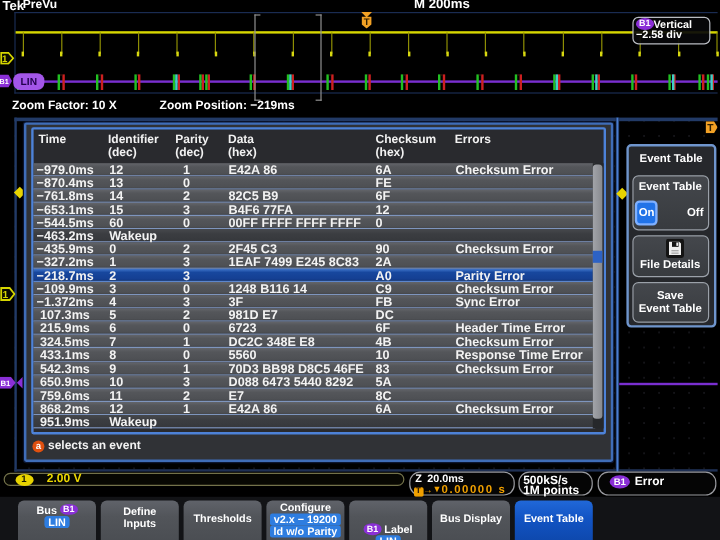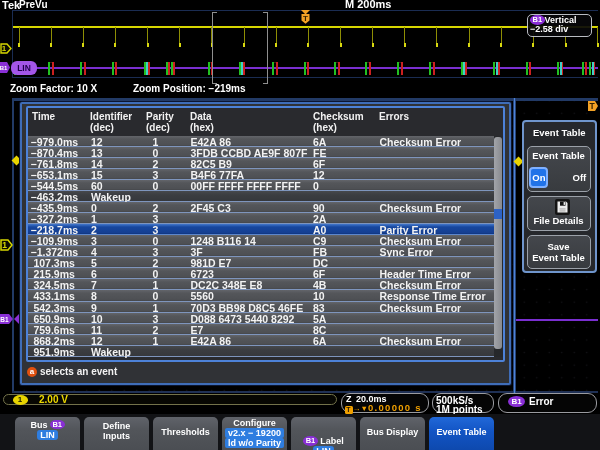--- a/index.html
+++ b/index.html
@@ -217,21 +217,20 @@
     <span class="c" style="left:63px">12</span>
     <span class="c" style="left:124.5px">1</span>
     <span class="c" style="left:162.5px">E42A 86</span>
     <span class="c" style="left:285px">6A</span>
     <span class="c" style="left:351.5px">Checksum Error</span>
   </div>
 <div class="row" style="top:147px;height:11px">
     <span class="c" style="left:2.5px">−870.4ms</span>
     <span class="c" style="left:63px">13</span>
     <span class="c" style="left:124.5px">0</span>
-    <span class="c" style="left:162.5px">3FDB CCBD AE9F 807F</span>
     <span class="c" style="left:285px">FE</span>
   </div>
 <div class="row" style="top:158px;height:11px">
     <span class="c" style="left:2.5px">−761.8ms</span>
     <span class="c" style="left:63px">14</span>
     <span class="c" style="left:124.5px">2</span>
     <span class="c" style="left:162.5px">82C5 B9</span>
     <span class="c" style="left:285px">6F</span>
   </div>
 <div class="row" style="top:169px;height:11px">
@@ -257,20 +256,21 @@
     <span class="c" style="left:63px">0</span>
     <span class="c" style="left:124.5px">2</span>
     <span class="c" style="left:162.5px">2F45 C3</span>
     <span class="c" style="left:285px">90</span>
     <span class="c" style="left:351.5px">Checksum Error</span>
   </div>
 <div class="row" style="top:213px;height:11px">
     <span class="c" style="left:2.5px">−327.2ms</span>
     <span class="c" style="left:63px">1</span>
     <span class="c" style="left:124.5px">3</span>
+    <span class="c" style="left:162.5px">1EAF 7499 E245 8C83</span>
     <span class="c" style="left:285px">2A</span>
   </div>
 <div class="row hl" style="top:224px;height:11px">
     <span class="c" style="left:2.5px">−218.7ms</span>
     <span class="c" style="left:63px">2</span>
     <span class="c" style="left:124.5px">3</span>
     <span class="c" style="left:285px">A0</span>
     <span class="c" style="left:351.5px">Parity Error</span>
   </div>
 <div class="row" style="top:235px;height:11px">

